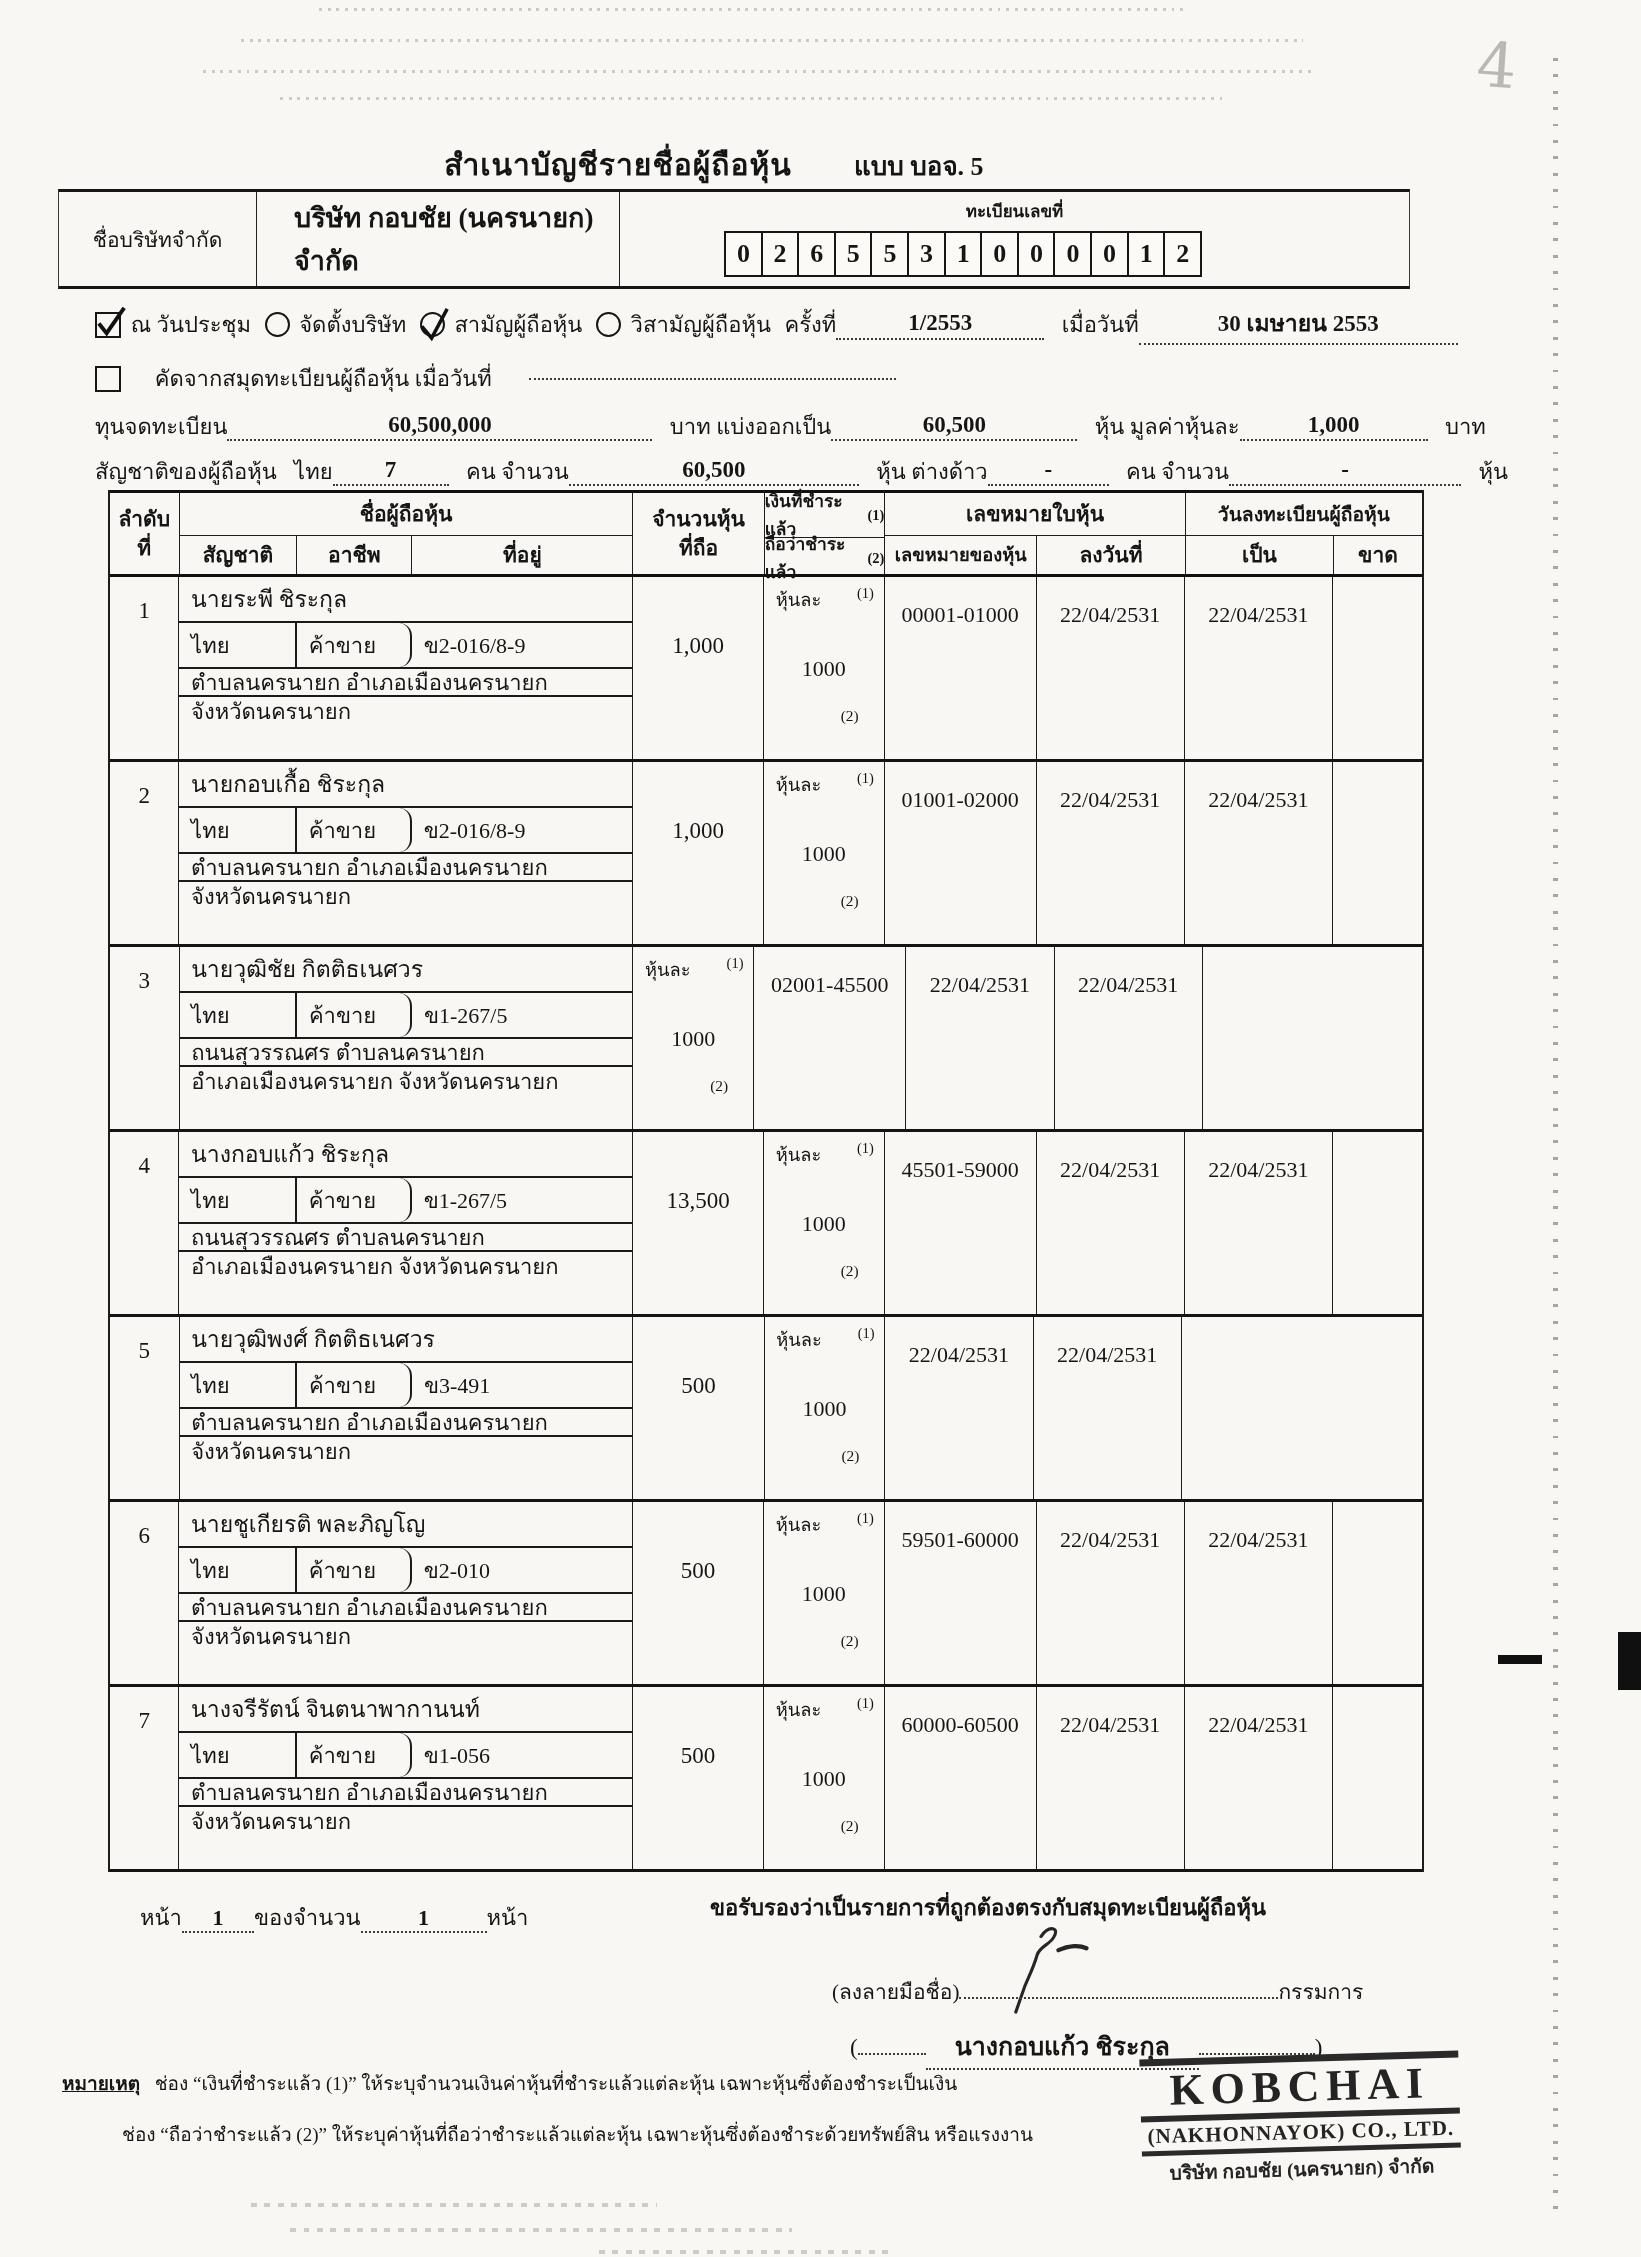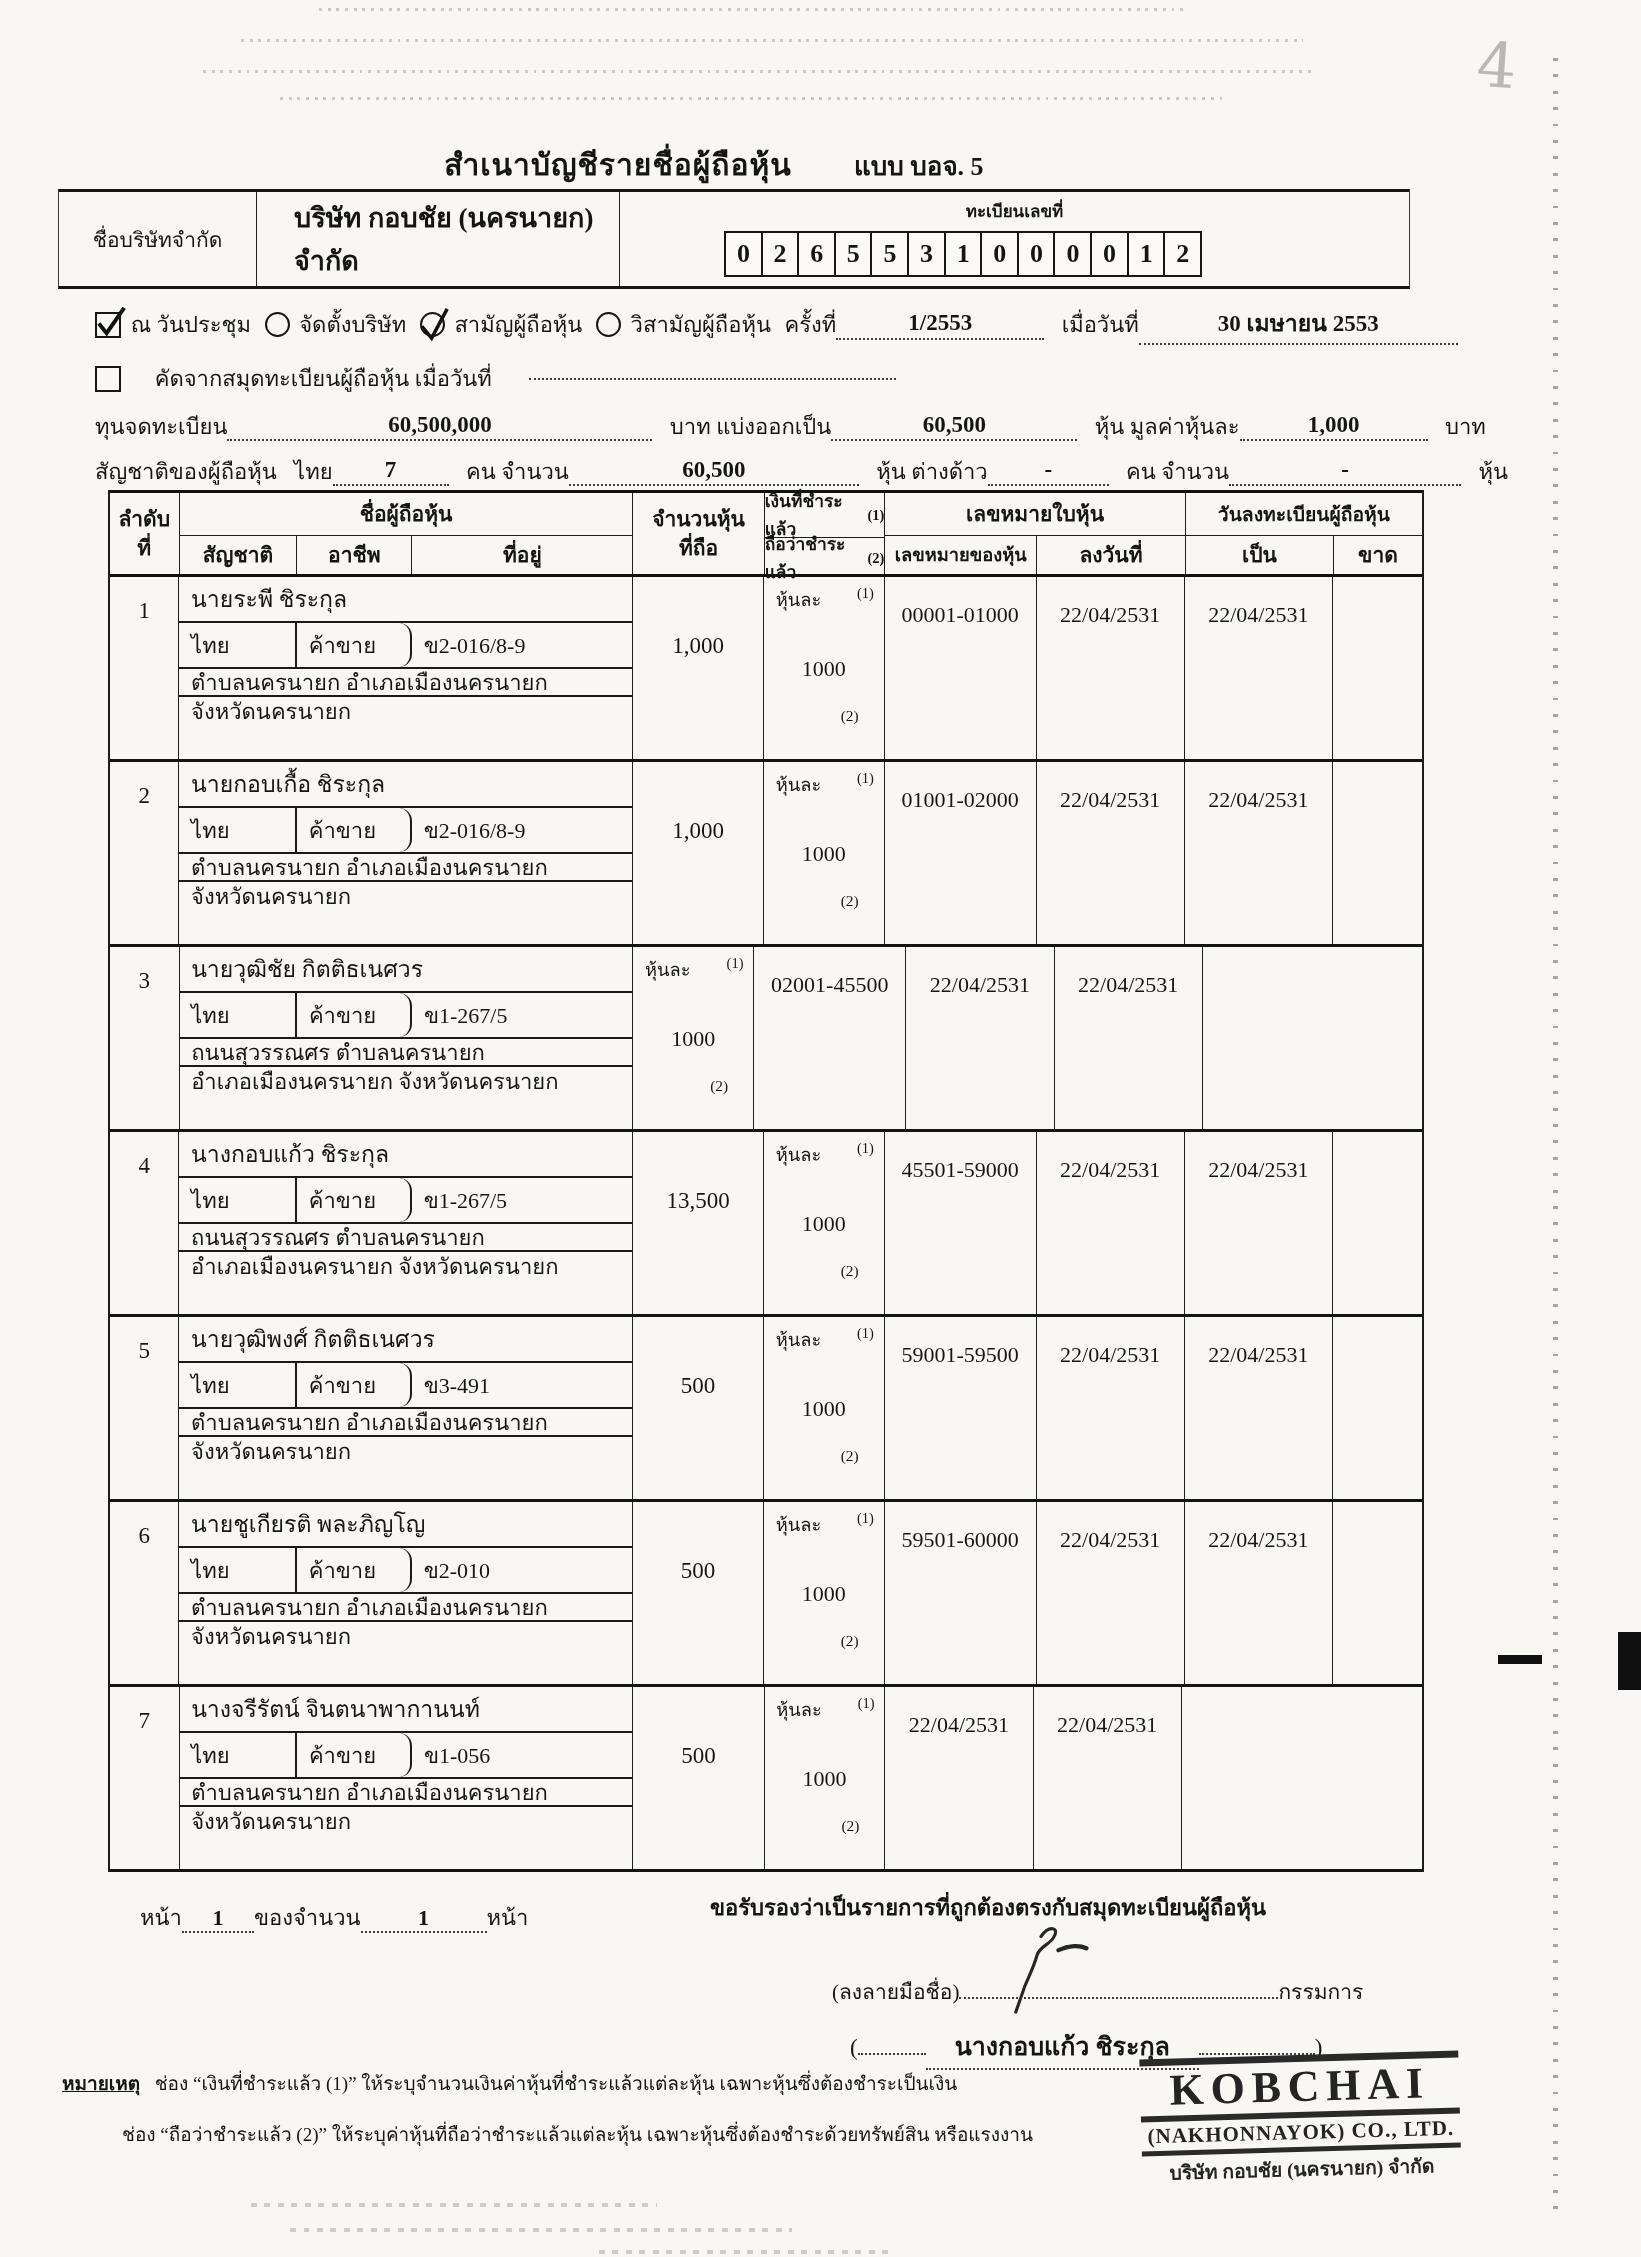--- a/index.html
+++ b/index.html
@@ -412,23 +412,20 @@
     </div>
     <div class="c-shares bc">500</div>
     <div class="c-paid bc">
       <div class="paid-top">
         <span>หุ้นละ</span>
         <span class="m">(1)</span>
       </div>
       <div class="paid-val">1000</div>
       <div class="paid-m2">(2)</div>
     </div>
-    <div class="c-certno bc">
-      <div class="val-top">59001-59500</div>
-    </div>
     <div class="c-certdate bc">
       <div class="val-top">22/04/2531</div>
     </div>
     <div class="c-regin bc">
       <div class="val-top">22/04/2531</div>
     </div>
     <div class="c-regout bc">
       <div class="val-top"></div>
     </div>
   </div>
@@ -481,20 +478,23 @@
       <div class="nm-addr">จังหวัดนครนายก</div>
     </div>
     <div class="c-shares bc">500</div>
     <div class="c-paid bc">
       <div class="paid-top">
         <span>หุ้นละ</span>
         <span class="m">(1)</span>
       </div>
       <div class="paid-val">1000</div>
       <div class="paid-m2">(2)</div>
+    </div>
+    <div class="c-certno bc">
+      <div class="val-top">60000-60500</div>
     </div>
     <div class="c-certdate bc">
       <div class="val-top">22/04/2531</div>
     </div>
     <div class="c-regin bc">
       <div class="val-top">22/04/2531</div>
     </div>
     <div class="c-regout bc">
       <div class="val-top"></div>
     </div>

